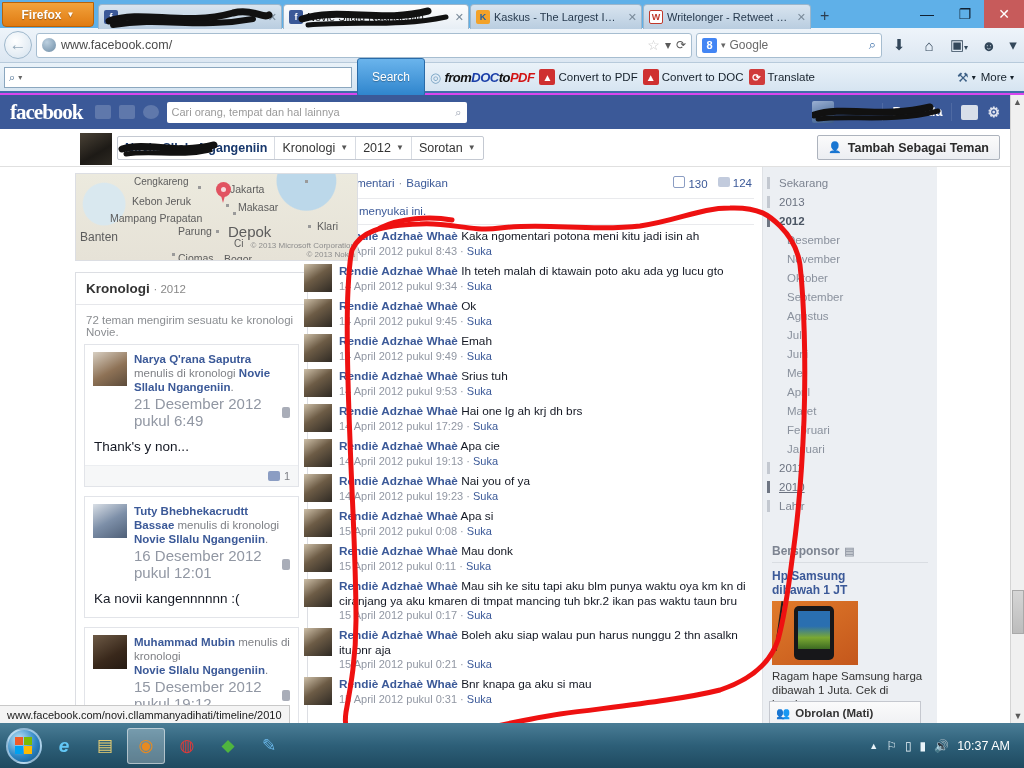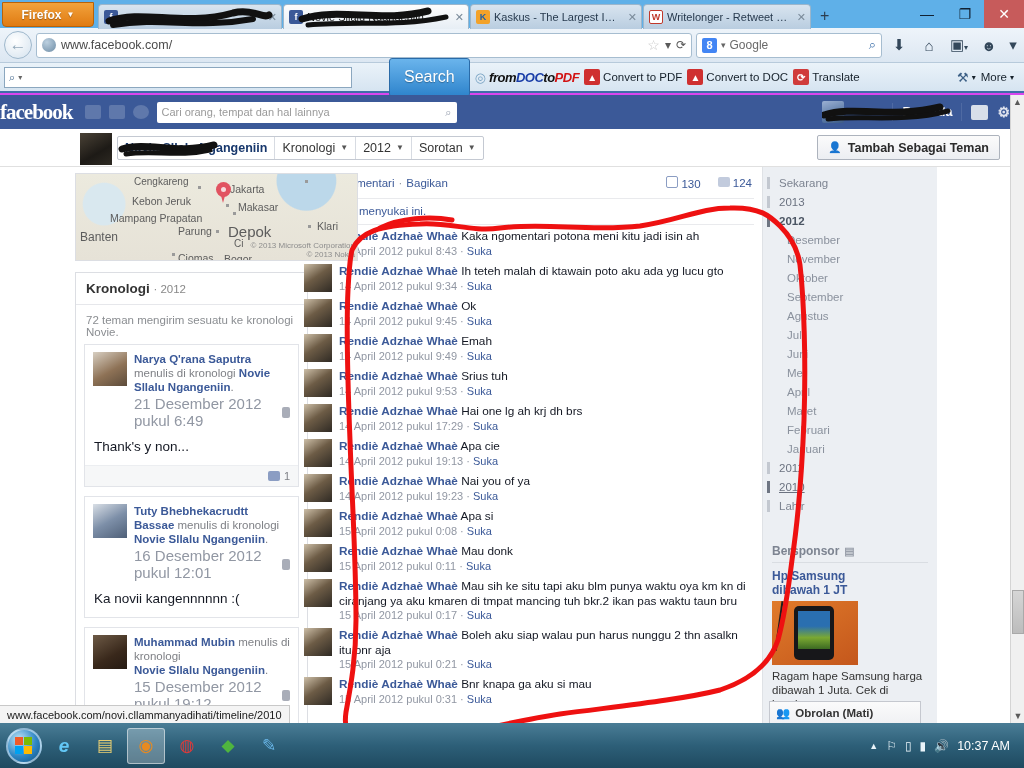--- a/index.html
+++ b/index.html
@@ -83,35 +83,35 @@
     border-bottom:2px solid #3f6fa8; display:flex; align-items:center;
     padding:0 4px; gap:5px; font-size:11.5px; color:#16212b;
   }
   .tb-search-input {
     width:348px; height:21px; background:#fff; border:1px solid #8ba7bf;
     display:flex; align-items:center; padding:0 4px; gap:3px;
     font-size:11px; color:#777;
   }
   .tb-btn-search {
     height:39px; padding:0 14px; border:1px solid #2a6ba8; border-radius:3px;
-    background:linear-gradient(#6ab4ec,#2e84cc); color:#fff; font-size:16px;
-    display:flex;align-items:center; text-shadow:0 1px 1px rgba(0,0,0,.3);margin-left:32px;
+    background:linear-gradient(#6ab4ec,#2e84cc); color:#fff; font-size:12px;
+    display:flex;align-items:center; text-shadow:0 1px 1px rgba(0,0,0,.3);
   }
   .tb-item { display:flex; align-items:center; gap:3px; white-space:nowrap; }
   .tb-ico { width:16px;height:16px;border-radius:2px;display:flex;
             align-items:center;justify-content:center;font-size:10px;
             font-weight:bold;color:#fff; }
   .logo-doc2pdf { font-weight:bold; font-style:italic; font-size:13px; letter-spacing:-.5px;}
   .logo-doc2pdf .a{color:#111;} .logo-doc2pdf .b{color:#1a3ea8;text-align:center;} .logo-doc2pdf .c{color:#111;} .logo-doc2pdf .d{color:#d21414;}
 
   
   #fb-page { position:absolute; left:0; top:95px; width:1010px; height:628px; background:#fff; overflow:hidden;}
   .fb-topbar {
     height:34px; background:#3b5998; display:flex; align-items:center;
-    padding:0 0; gap:8px; color:#fff;
+    padding:0 10px; gap:8px; color:#fff;
   }
   .fb-logo { font-size:21px; font-weight:bold; letter-spacing:-1px; font-family:"Liberation Serif",serif; color:#fff; margin-right:4px;}
   .fb-navic { width:16px;height:14px; background:#5f78ab; border-radius:2px; display:inline-block; position:relative;}
   .fb-search {
     width:300px; height:21px; background:#fff; border-radius:2px;
     display:flex; align-items:center; padding:0 5px; font-size:11px; color:#9a9a9a;
     justify-content:space-between;
   }
   .fb-right { margin-left:auto; display:flex; align-items:center; gap:9px; font-size:12.5px; font-weight:bold;}
   .fb-me-avatar { width:22px;height:22px;background:#7d97c4; border-radius:2px;
@@ -178,21 +178,21 @@
   .story-body { padding:6px 9px 11px; font-size:13.5px; color:#141823; }
   .story-foot { border-top:1px solid #eceef1; background:#f6f7f8;
     padding:4px 8px; display:flex; justify-content:flex-end; align-items:center; gap:4px;
     font-size:11px; color:#7f8186;}
   .cmt-glyph { width:12px;height:10px;background:#8b9dc3;border-radius:2px; display:inline-block;}
   .more-lagi { padding:4px 10px 14px; font-size:11.5px; color:#3b5998; }
 
   .col-mid { width:470px; padding:6px 8px 0 10px; }
   .actionrow { display:flex; align-items:center; font-size:11.5px; color:#3b5998; padding:3px 2px 8px;}
   .actionrow .dot{color:#9197a3; margin:0 4px;}
-  .counts { margin-left:auto; display:flex; gap:17px; align-items:center; color:#8b9dc3; font-size:11.5px;}
+  .counts { margin-left:auto; display:flex; gap:10px; align-items:center; color:#8b9dc3; font-size:11.5px;}
   .counts span.n{color:#3b5998;}
   .thumbsup { display:inline-block; width:12px;height:12px; border:1.4px solid #8b9dc3; border-radius:2px;
      position:relative; }
   .cbub { display:inline-block;width:12px;height:10px;background:#c2cbdd;border-radius:2px;}
   .likes-line { border-top:1px solid #e9eaed; padding:6px 2px 7px; font-size:11.5px; color:#3b5998;}
   .comment-list { border-top:1px solid #e9eaed; }
   .cmt { display:flex; gap:7px; padding:4px 2px 3px;}
   .cmt-av { width:28px;height:28px;flex:0 0 28px;
     background:linear-gradient(145deg,#cdbfa8,#6d5c46 45%,#2f2a24);}
   .cmt-main { font-size:11.8px; color:#141823; line-height:14.5px;}

